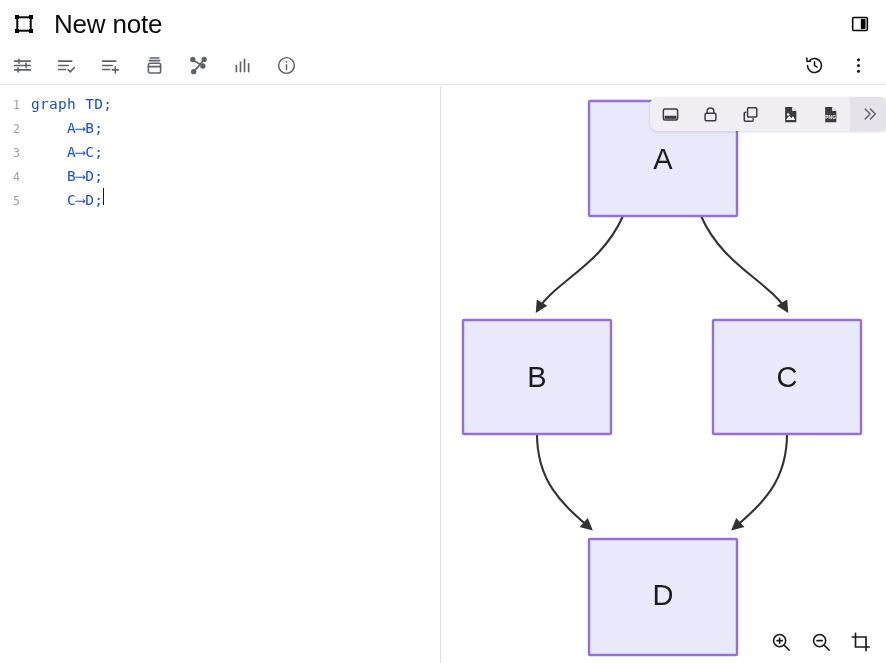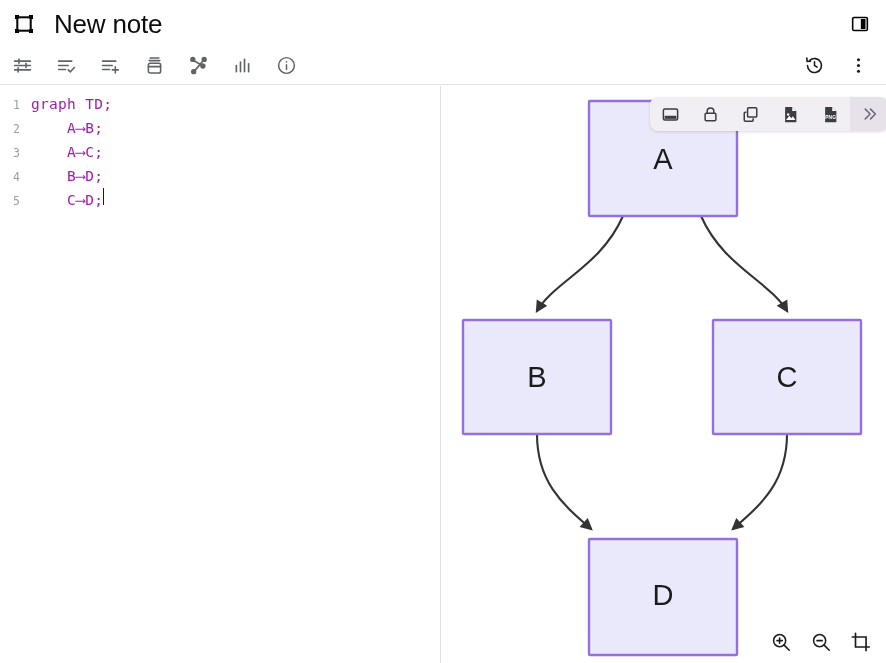--- a/index.html
+++ b/index.html
@@ -54,21 +54,21 @@
     position: absolute; top: 6px; left: 0; width: 440px;
     font-family: "DejaVu Sans Mono", "Liberation Mono", monospace;
     font-size: 14.5px; line-height: 24px;
   }
   .code-line { display: flex; height: 24px; align-items: baseline; }
   .ln {
     width: 20px; text-align: right; color: #9aa0a6; font-size: 11.5px;
     flex: 0 0 20px; user-select: none;
   }
   .code-text {
-    margin-left: 11px; color: #a21caf; white-space: pre;
+    margin-left: 11px; color: #1d4ed8; white-space: pre;
     font-size: 14.5px; letter-spacing: 0.3px;
   }
   .caret {
     display: inline-block; width: 1px; height: 17px; background: #1b1b1b;
     vertical-align: -3px; margin-left: 0px;
   }
 
   
   .diagram-pane {
     position: absolute; top: 86px; left: 441px; width: 445px; height: 577px;

